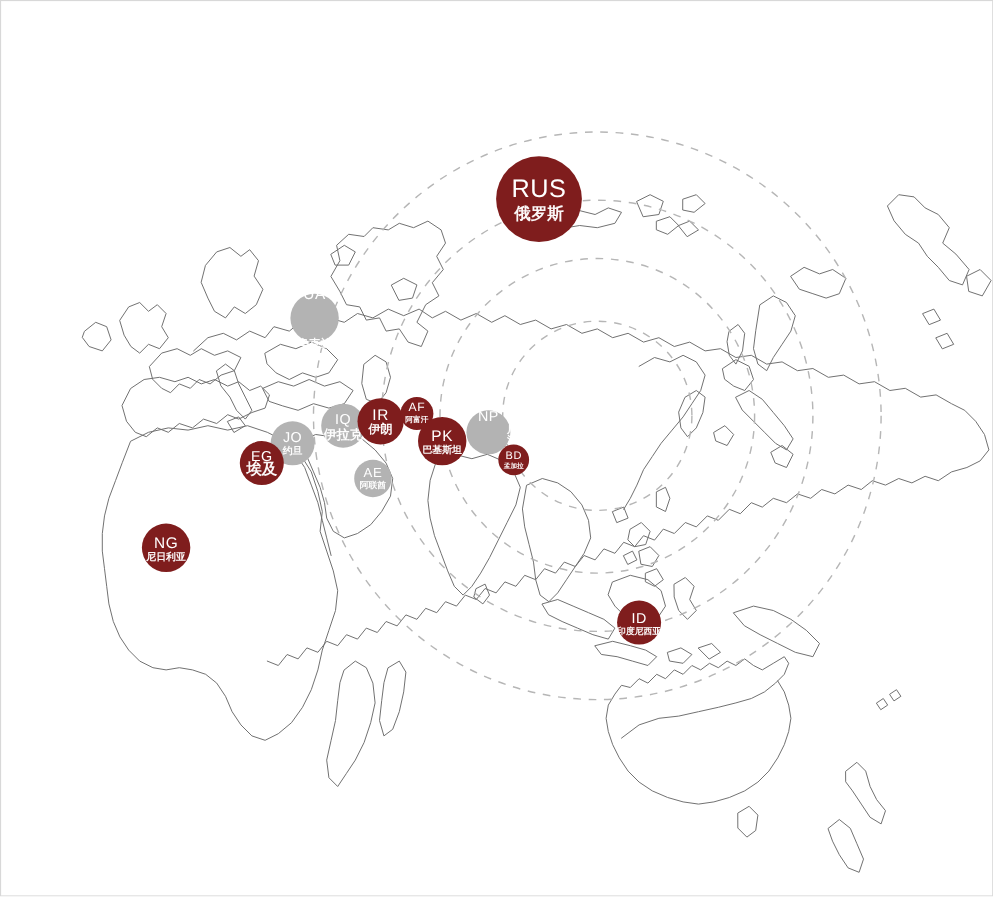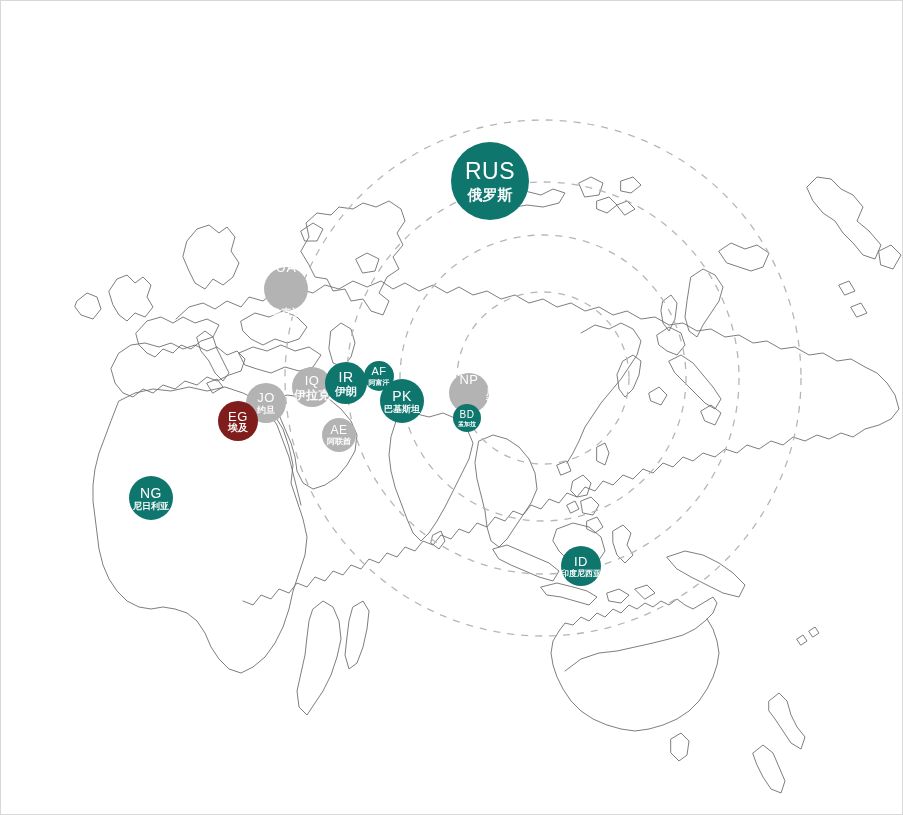--- a/index.html
+++ b/index.html
@@ -63,21 +63,21 @@
   .node .code {
     font-weight: 400;
     letter-spacing: 0.5px;
     display: block;
   }
   .node .name {
     display: block;
     font-weight: 700;
     opacity: 0.97;
   }
-  .node.green  { background: #0f766e; }
+  .node.green  { background: #7f1d1d; }
   .node.gray   { background: #b3b3b3; }
   .node.amber  { background: #7f1d1d; }
 </style>
 </head>
 <body>
 
 <div id="map-root" style="background: rgb(255, 255, 255); border-color: rgb(216, 216, 216);">
 
   <svg id="world-map-layer" viewBox="0 0 903 815">
 
@@ -278,35 +278,35 @@
         <span class="name" style="font-size: 11px; margin-top: 2px;">伊朗</span>
       </div>
       <div class="node green" style="left: 363px; top: 360px; width: 30px; height: 30px;">
         <span class="code" style="font-size: 11px;">AF</span>
         <span class="name" style="font-size: 7px; margin-top: 2px;">阿富汗</span>
       </div>
       <div class="node green" style="left: 379px; top: 378px; width: 44px; height: 44px;">
         <span class="code" style="font-size: 14px;">PK</span>
         <span class="name" style="font-size: 9px; margin-top: 2px;">巴基斯坦</span>
       </div>
-      <div class="node gray" style="left: 448px; top: 372px; width: 40px; height: 40px; justify-content: space-between;">
+      <div class="node gray" style="left: 423px; top: 372px; width: 40px; height: 40px;">
         <span class="code" style="font-size: 13px;">NP</span>
         <span class="name" style="font-size: 9px; margin-top: 2px; margin-left: 43px;">尼泊尔</span>
       </div>
       <div class="node green" style="left: 452px; top: 403px; width: 28px; height: 28px;">
         <span class="code" style="font-size: 10px;">BD</span>
         <span class="name" style="font-size: 6px; margin-top: 1px;">孟加拉</span>
       </div>
       <div class="node gray" style="left: 321px; top: 417px; width: 34px; height: 34px;">
         <span class="code" style="font-size: 12px;">AE</span>
         <span class="name" style="font-size: 8px; margin-top: 2px;">阿联酋</span>
       </div>
       <div class="node amber" style="left: 217px; top: 400px; width: 40px; height: 40px;">
         <span class="code" style="font-size: 13px;">EG</span>
-        <span class="name" style="font-size: 10px; margin-top: 0; font-family: Liberation Serif, serif;">埃及</span>
+        <span class="name" style="font-size: 14px; margin-top: 0; font-family: Liberation Serif, serif;">埃及</span>
       </div>
       <div class="node green" style="left: 128px; top: 475px; width: 44px; height: 44px;">
         <span class="code" style="font-size: 14px;">NG</span>
         <span class="name" style="font-size: 9px; margin-top: 2px;">尼日利亚</span>
       </div>
       <div class="node green" style="left: 560px; top: 545px; width: 40px; height: 40px;">
         <span class="code" style="font-size: 13px;">ID</span>
         <span class="name" style="font-size: 8px; margin-top: 2px;">印度尼西亚</span>
       </div>
     </div>

